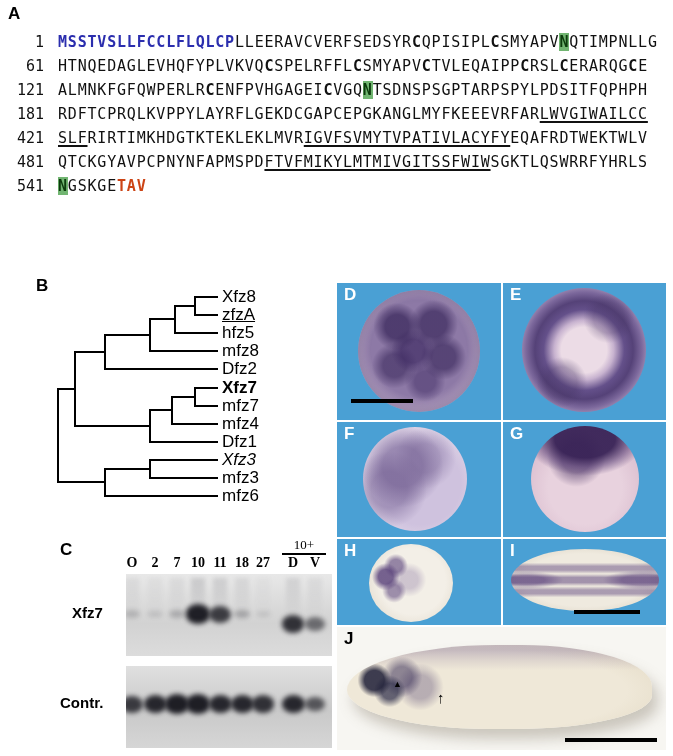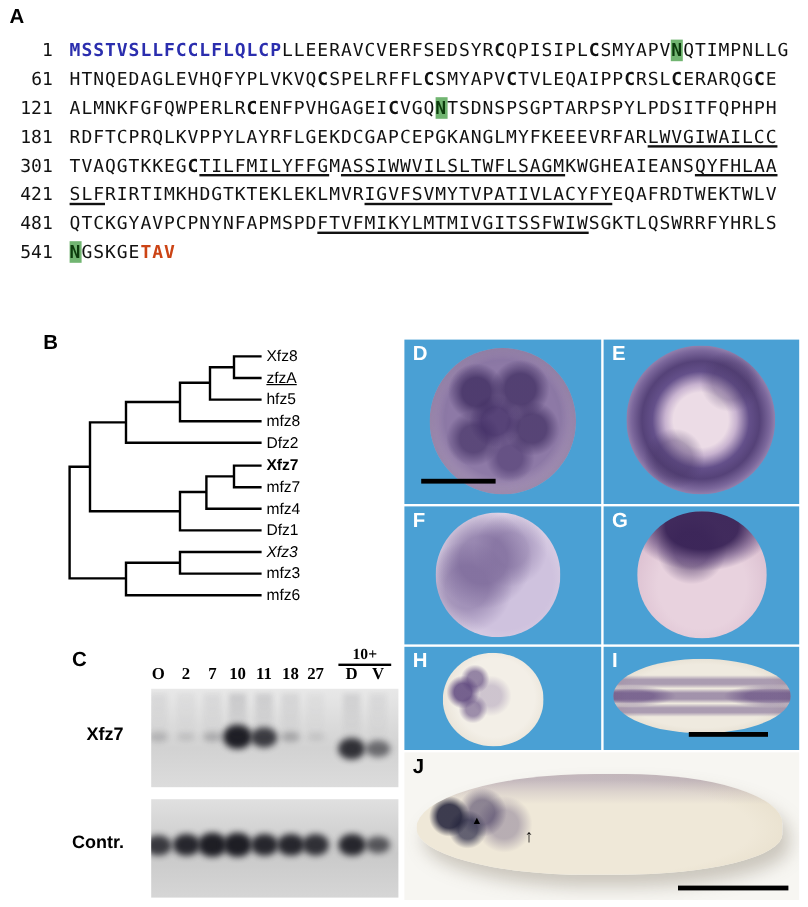--- a/index.html
+++ b/index.html
@@ -18,29 +18,29 @@
   .seg-n  { }
   .seg-sp { color:var(--signal-peptide,#2b2eae); font-weight:bold; }
   .seg-b  { font-weight:bold; }
   .seg-g  { background:var(--glyco-highlight,#71b571); font-weight:bold; color:#0c3b0c; }
   .seg-u  { text-decoration:underline; text-decoration-thickness:1.5px; text-underline-offset:2px; }
   .seg-o  { color:var(--c-terminal,#cc4415); font-weight:bold; }
 
   
   .tree { position:absolute; left:30px; top:284px; width:280px; height:240px; }
   .tree svg { position:absolute; left:0; top:0; }
-  .taxon { position:absolute; left:192px; font-size:13px; line-height:16px; }
+  .taxon { position:absolute; left:192px; font-size:17px; line-height:16px; }
   .taxon.bold { font-weight:bold; }
 
   
   .gel { position:absolute; left:58px; top:538px; width:280px; height:218px; }
   .lane-label { position:absolute; top:17px; transform:translateX(-50%);
                 font-family:"Liberation Serif",serif; font-weight:bold; font-size:14px; }
   .bracket-label { position:absolute; left:246px; top:-1px; transform:translateX(-50%);
-                   font-family:"Liberation Serif",serif; font-weight:bold; font-size:13px; }
+                   font-family:"Liberation Serif",serif; font-weight:normal; font-size:13px; }
   .bracket-line { position:absolute; left:224px; top:15px; width:44px; height:2px; background:#000; }
   .blot { position:absolute; left:68px; width:206px; height:82px;
           background:linear-gradient(180deg,#e8e8e8,#d2d2d2 60%,#dcdcdc); overflow:hidden; }
   .blot-xfz7 { top:36px; }
   .blot-contr { top:128px; background:linear-gradient(180deg,#e0e0e0,#c9c9c9 55%,#d6d6d6); }
   .band { position:absolute; border-radius:50%; background:#15151c; filter:blur(2.5px); }
   .smear { position:absolute; top:4px; height:44px; width:14px;
            background:linear-gradient(180deg, rgba(70,70,80,.5), rgba(70,70,80,0)); filter:blur(2px); }
   .row-label { position:absolute; font-weight:bold; font-size:15px; }
 
@@ -120,21 +120,20 @@
 
   <span class="panel-letter" style="left:8px;top:4px">A</span>
   <span class="panel-letter" style="left:36px;top:276px">B</span>
   <span class="panel-letter" style="left:60px;top:540px">C</span>
 
   <div class="seq-block">
       <div class="seq-line"><span class="seq-num">1</span><span class="seg-sp">MSSTVSLLFCCLFLQLCP</span><span class="seg-n">LLEERAVCVERFSEDSYR</span><span class="seg-b">C</span><span class="seg-n">QPISIPL</span><span class="seg-b">C</span><span class="seg-n">SMYAPV</span><span class="seg-g">N</span><span class="seg-n">QTIMPNLLG</span></div>
       <div class="seq-line"><span class="seq-num">61</span><span class="seg-n">HTNQEDAGLEVHQFYPLVKVQ</span><span class="seg-b">C</span><span class="seg-n">SPELRFFL</span><span class="seg-b">C</span><span class="seg-n">SMYAPV</span><span class="seg-b">C</span><span class="seg-n">TVLEQAIPP</span><span class="seg-b">C</span><span class="seg-n">RSL</span><span class="seg-b">C</span><span class="seg-n">ERARQG</span><span class="seg-b">C</span><span class="seg-n">E</span></div>
       <div class="seq-line"><span class="seq-num">121</span><span class="seg-n">ALMNKFGFQWPERLR</span><span class="seg-b">C</span><span class="seg-n">ENFPVHGAGEI</span><span class="seg-b">C</span><span class="seg-n">VGQ</span><span class="seg-g">N</span><span class="seg-n">TSDNSPSGPTARPSPYLPDSITFQPHPH</span></div>
       <div class="seq-line"><span class="seq-num">181</span><span class="seg-n">RDFTCPRQLKVPPYLAYRFLGEKDCGAPCEPGKANGLMYFKEEEVRFAR</span><span class="seg-u">LWVGIWAILCC</span></div>
-      <div class="seq-line"><span class="seq-num">301</span><span class="seg-n">TVAQGTKKEG</span><span class="seg-b">C</span><span class="seg-u">TILFMILYFFG</span><span class="seg-n">M</span><span class="seg-u">ASSIWWVILSLTWFLSAGM</span><span class="seg-n">KWGHEAIEANS</span><span class="seg-u">QYFHLAA</span></div>
       <div class="seq-line"><span class="seq-num">421</span><span class="seg-u">SLF</span><span class="seg-n">RIRTIMKHDGTKTEKLEKLMVR</span><span class="seg-u">IGVFSVMYTVPATIVLACYFY</span><span class="seg-n">EQAFRDTWEKTWLV</span></div>
       <div class="seq-line"><span class="seq-num">481</span><span class="seg-n">QTCKGYAVPCPNYNFAPMSPD</span><span class="seg-u">FTVFMIKYLMTMIVGITSSFWIW</span><span class="seg-n">SGKTLQSWRRFYHRLS</span></div>
       <div class="seq-line"><span class="seq-num">541</span><span class="seg-g">N</span><span class="seg-n">GSKGE</span><span class="seg-o">TAV</span></div>
     </div>
 
   <div class="tree">
     <svg width="280" height="240" viewBox="0 0 280 240">
       <g fill="none" stroke="#000" stroke-width="2">
         <path d="M188,13 L165,13 L165,31 L188,31"></path>
         <path d="M165,22 L145,22 L145,49 L188,49"></path>

